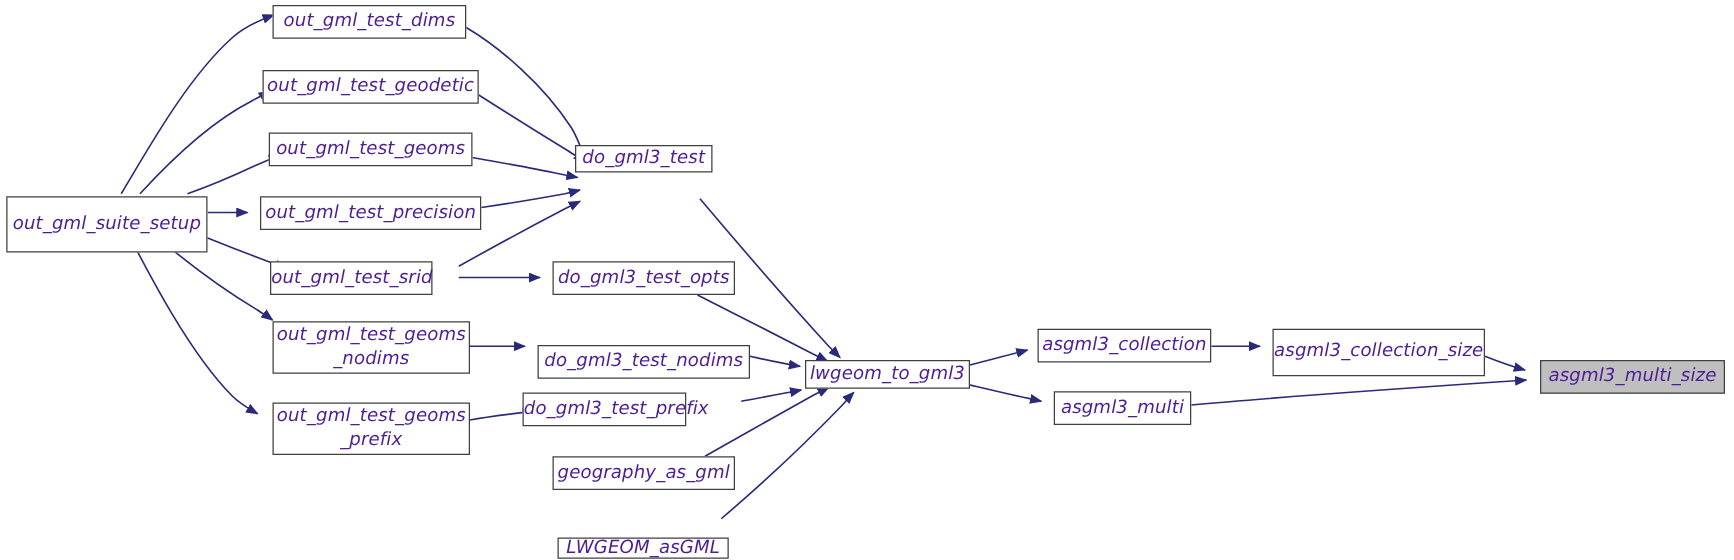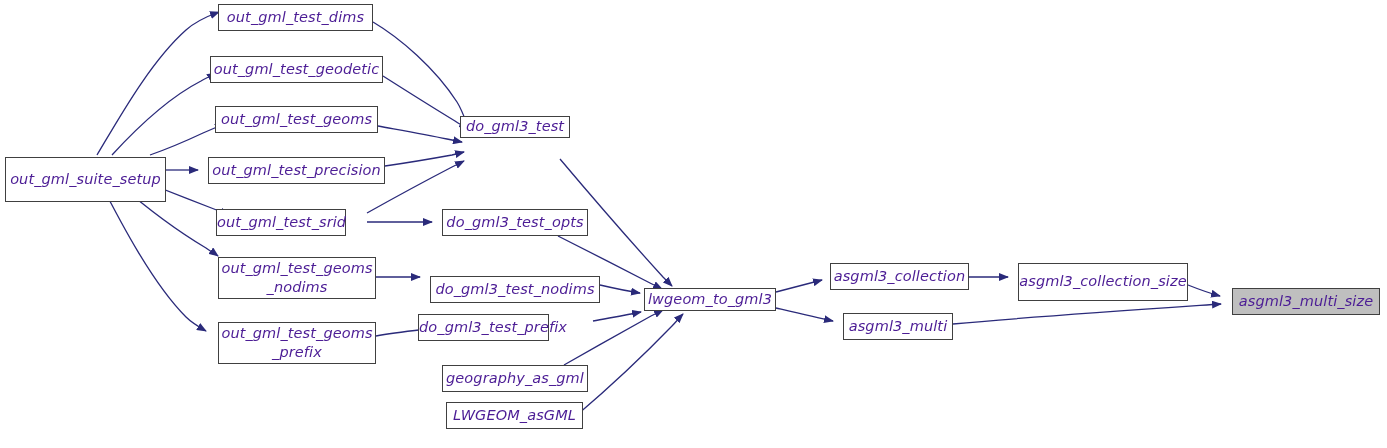--- a/index.html
+++ b/index.html
@@ -98,20 +98,20 @@
       <div class="node" style="left: 216px; top: 209px; width: 130px; height: 27px;"><span class="node-label">out_gml_test_srid</span></div>
       <div class="node" style="left: 218px; top: 257px; width: 158px; height: 42px;"><span class="node-label">out_gml_test_geoms
 _nodims</span></div>
       <div class="node" style="left: 218px; top: 322px; width: 158px; height: 42px;"><span class="node-label">out_gml_test_geoms
 _prefix</span></div>
       <div class="node" style="left: 460px; top: 116px; width: 110px; height: 22px; justify-content: flex-end;"><span class="node-label">do_gml3_test</span></div>
       <div class="node" style="left: 442px; top: 209px; width: 146px; height: 27px; align-items: center;"><span class="node-label">do_gml3_test_opts</span></div>
       <div class="node" style="left: 430px; top: 276px; width: 170px; height: 27px;"><span class="node-label">do_gml3_test_nodims</span></div>
       <div class="node" style="left: 418px; top: 314px; width: 131px; height: 27px;"><span class="node-label">do_gml3_test_prefix</span></div>
       <div class="node" style="left: 442px; top: 365px; width: 146px; height: 27px;"><span class="node-label">geography_as_gml</span></div>
-      <div class="node" style="left: 446px; top: 402px; width: 137px; height: 27px;"><span class="node-label">LWGEOM_asGML</span></div>
+      <div class="node" style="left: 446px; top: 430px; width: 137px; height: 17px;"><span class="node-label">LWGEOM_asGML</span></div>
       <div class="node" style="left: 644px; top: 288px; width: 132px; height: 23px;"><span class="node-label">lwgeom_to_gml3</span></div>
       <div class="node" style="left: 830px; top: 263px; width: 139px; height: 27px;"><span class="node-label">asgml3_collection</span></div>
       <div class="node" style="left: 843px; top: 313px; width: 110px; height: 27px;"><span class="node-label">asgml3_multi</span></div>
       <div class="node" style="left: 1018px; top: 263px; width: 170px; height: 38px;"><span class="node-label">asgml3_collection_size</span></div>
       <div class="node highlight" style="left: 1232px; top: 288px; width: 148px; height: 27px;"><span class="node-label">asgml3_multi_size</span></div>
     </div>
 </div>
 
 </body></html>

